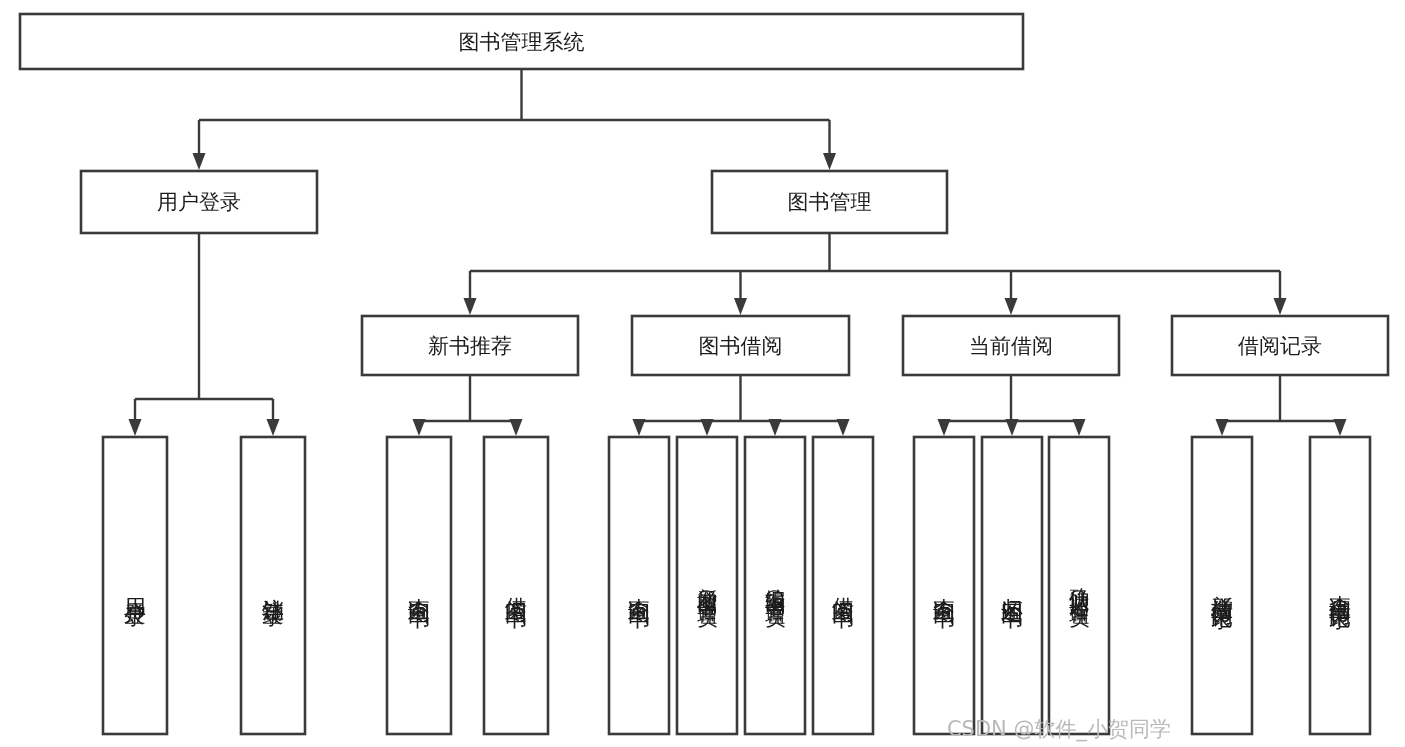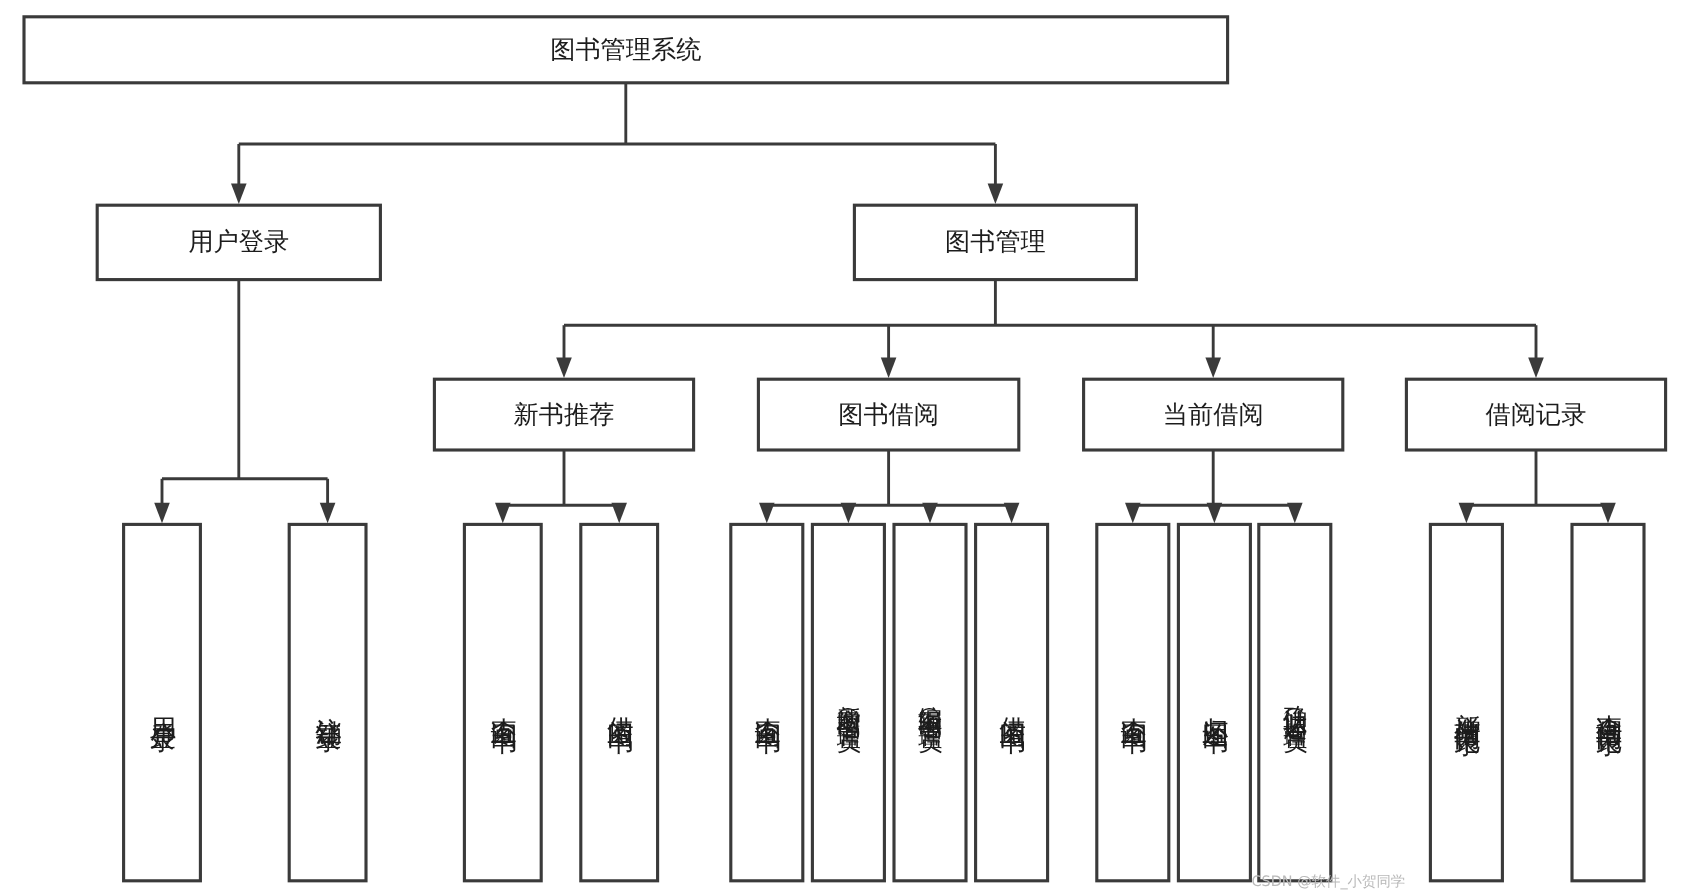--- a/index.html
+++ b/index.html
@@ -66,21 +66,21 @@
     letter-spacing: 3px;
     color: #1c1c1c;
     white-space: nowrap;
     text-align: center;
   }
   .watermark {
     position: absolute;
     right: 14px;
     bottom: 4px;
     font-family: "DejaVu Sans", "Liberation Sans", sans-serif;
-    font-size: 12px;
+    font-size: 21px;
     color: #b9b9b9;
     white-space: nowrap;
     user-select: none;
   }
 </style>
 </head>
 <body>
 
 <div id="diagram-root">
 

